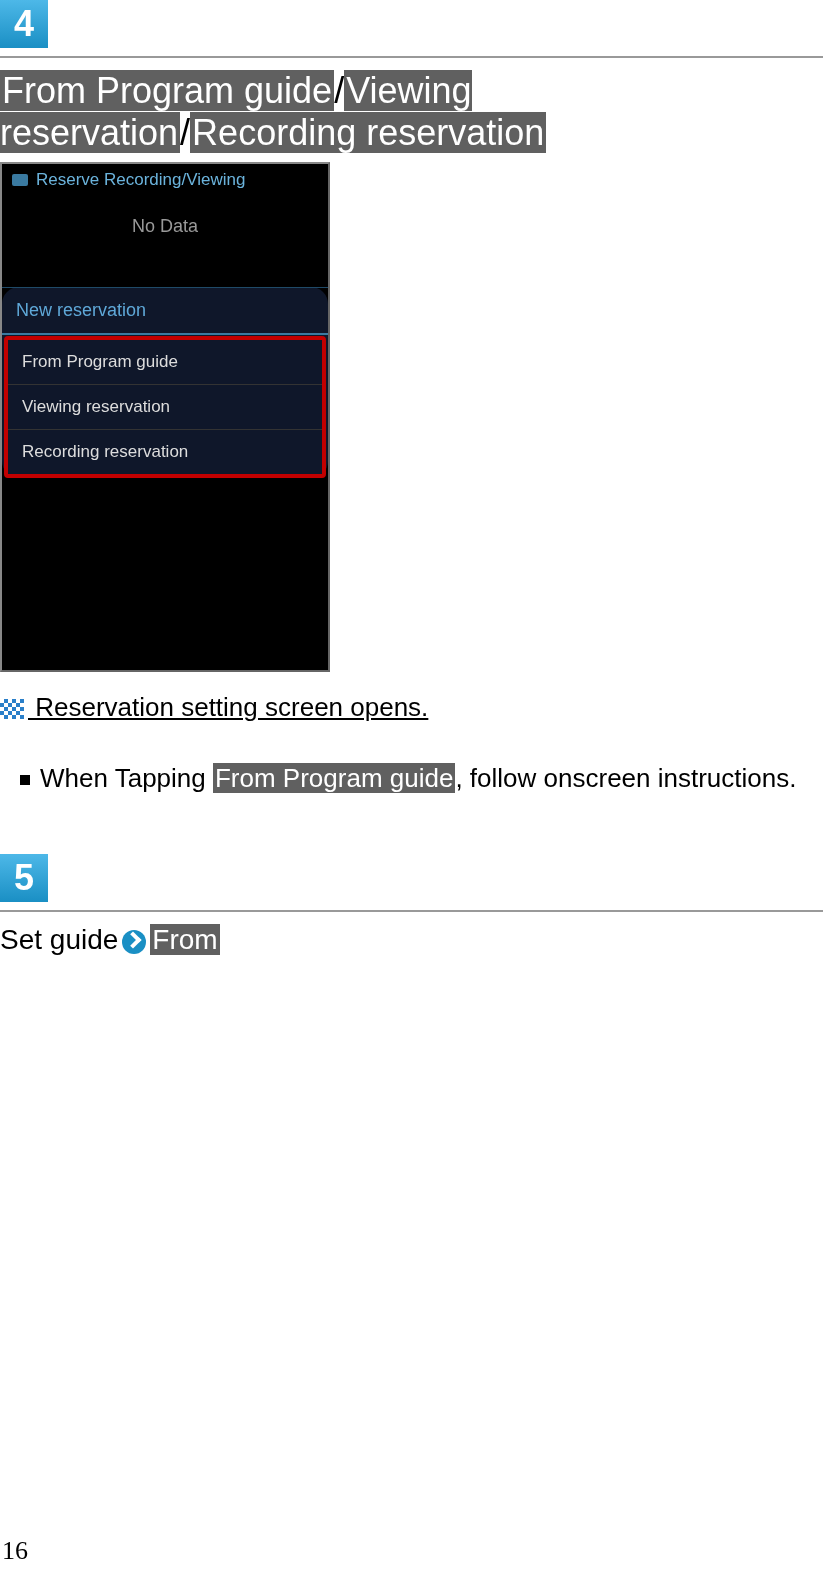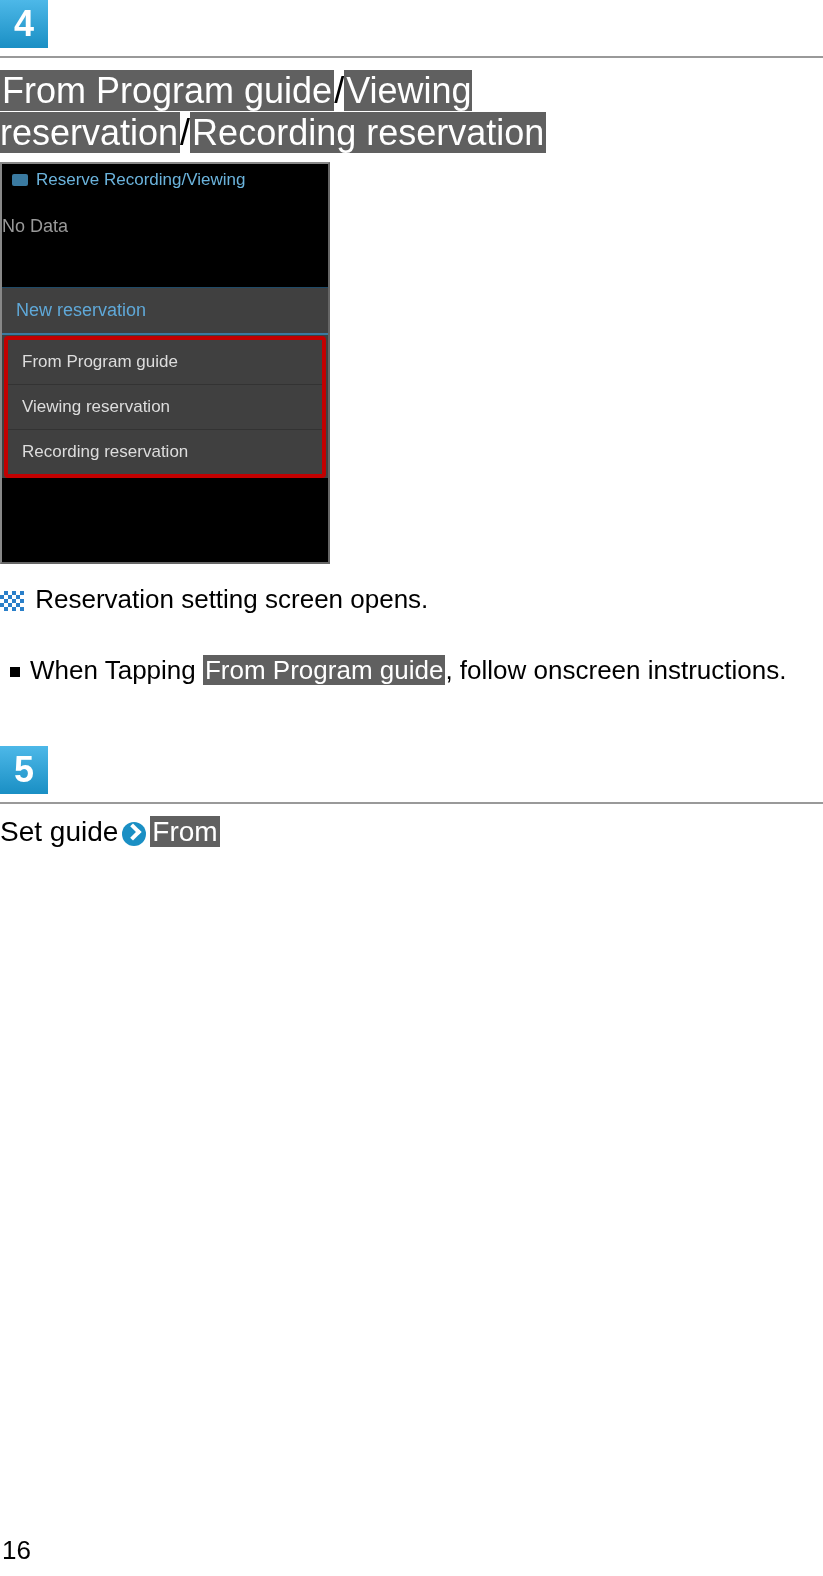--- a/index.html
+++ b/index.html
@@ -37,21 +37,21 @@
       background: #606060;
       color: #fff;
       padding: 0 2px;
     }
     .step4-breadcrumb {
       font-size: 36px;
       margin-bottom: 8px;
     }
     .mock-phone {
       width: 330px;
-      height: 402px;
+      height: 510px;
       background: #000;
       border: 2px solid #666;
       border-top: 2px solid #888;
       border-left: 2px solid #888;
       margin-bottom: 20px;
       position: relative;
       overflow: hidden;
     }
     .mock-header {
       color: #6bb3dc;
@@ -61,28 +61,29 @@
       align-items: center;
       gap: 8px;
     }
     .mock-header-icon {
       width: 16px;
       height: 12px;
       background: #3a7aa0;
       border-radius: 2px;
     }
     .mock-nodata {
-      text-align: left;
+      text-align: center;
       color: #999;
       font-size: 18px;
       margin-top: 20px;
       margin-bottom: 50px;
     }
     .mock-overlay {
-      background: #404040;
+      background: #0f172a;
+      border-radius: 17px;
     }
     .mock-overlay-title {
       color: #5fa8d8;
       padding: 12px 14px;
       font-size: 18px;
       border-top: 1px solid #1f4a68;
       border-bottom: 2px solid #3a7aa0;
     }
     .mock-redbox {
       border: 4px solid #c20000;
@@ -99,23 +100,24 @@
       display: inline-block;
       width: 24px;
       height: 20px;
       background: 
         repeating-conic-gradient(#2a7fc9 0% 25%, #fff 0% 50%) 0 0 / 8px 8px;
       vertical-align: middle;
       margin-right: 4px;
     }
     .result-text {
       margin-bottom: 40px;
+      text-decoration: underline;
     }
     .bullet-row {
-      padding-left: 10px;
+      padding-left: 20px;
       margin-bottom: 60px;
     }
     .bullet-square {
       display: inline-block;
       width: 10px;
       height: 10px;
       background: #000;
       vertical-align: middle;
       margin-right: 10px;
     }
@@ -141,20 +143,21 @@
       height: 8px;
       border-top: 4px solid #fff;
       border-right: 4px solid #fff;
       transform: rotate(45deg);
     }
     .page-number {
       position: absolute;
       bottom: 10px;
       left: 2px;
       font-size: 26px;
+      font-family: Liberation Serif, serif;
     }
   </style>
 </head>
 <body>
 
 
 
 
 <div class="step-number">4</div>
 <div class="hr-line"></div>

